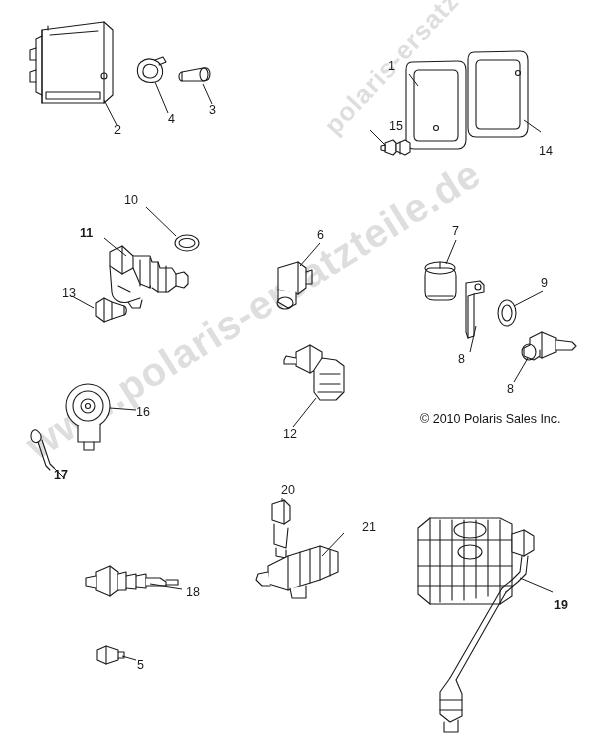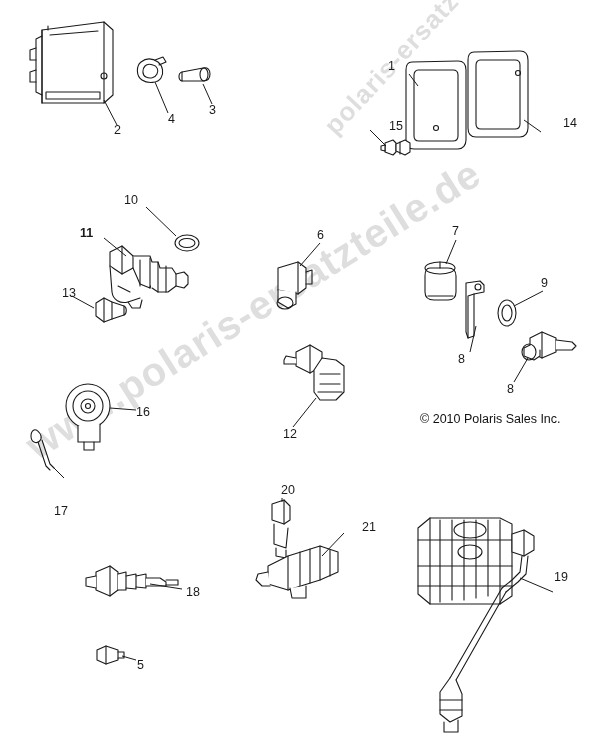--- a/index.html
+++ b/index.html
@@ -309,25 +309,25 @@
     <div class="num" style="left:137px; top:658px;">5</div>
     <div class="num" style="left:317px; top:228px;">6</div>
     <div class="num" style="left:452px; top:224px;">7</div>
     <div class="num" style="left:458px; top:352px;">8</div>
     <div class="num" style="left:507px; top:382px;">8</div>
     <div class="num" style="left:541px; top:276px;">9</div>
     <div class="num" style="left:124px; top:193px;text-align:center;">10</div>
     <div class="num" style="left:80px;  top:226px;font-weight:bold;">11</div>
     <div class="num" style="left:283px; top:427px;text-align:center;">12</div>
     <div class="num" style="left:62px;  top:286px;">13</div>
-    <div class="num" style="left:539px; top:116px;margin-left:24px;">14</div>
+    <div class="num" style="left:539px; top:144px;">14</div>
     <div class="num" style="left:349px; top:119px;margin-left:40px;">15</div>
     <div class="num" style="left:136px; top:405px;text-align:center;">16</div>
-    <div class="num" style="left:54px;  top:504px;">17</div>
+    <div class="num" style="left:54px;  top:468px;font-weight:bold;">17</div>
     <div class="num" style="left:186px; top:585px;">18</div>
-    <div class="num" style="left:554px; top:570px;">19</div>
+    <div class="num" style="left:554px; top:598px;font-weight:bold;">19</div>
     <div class="num" style="left:281px; top:483px;">20</div>
     <div class="num" style="left:362px; top:520px;">21</div>
 
     <div class="copyright">© 2010 Polaris Sales Inc.</div>
   </div>
 
 </div>
 
 </body></html>

